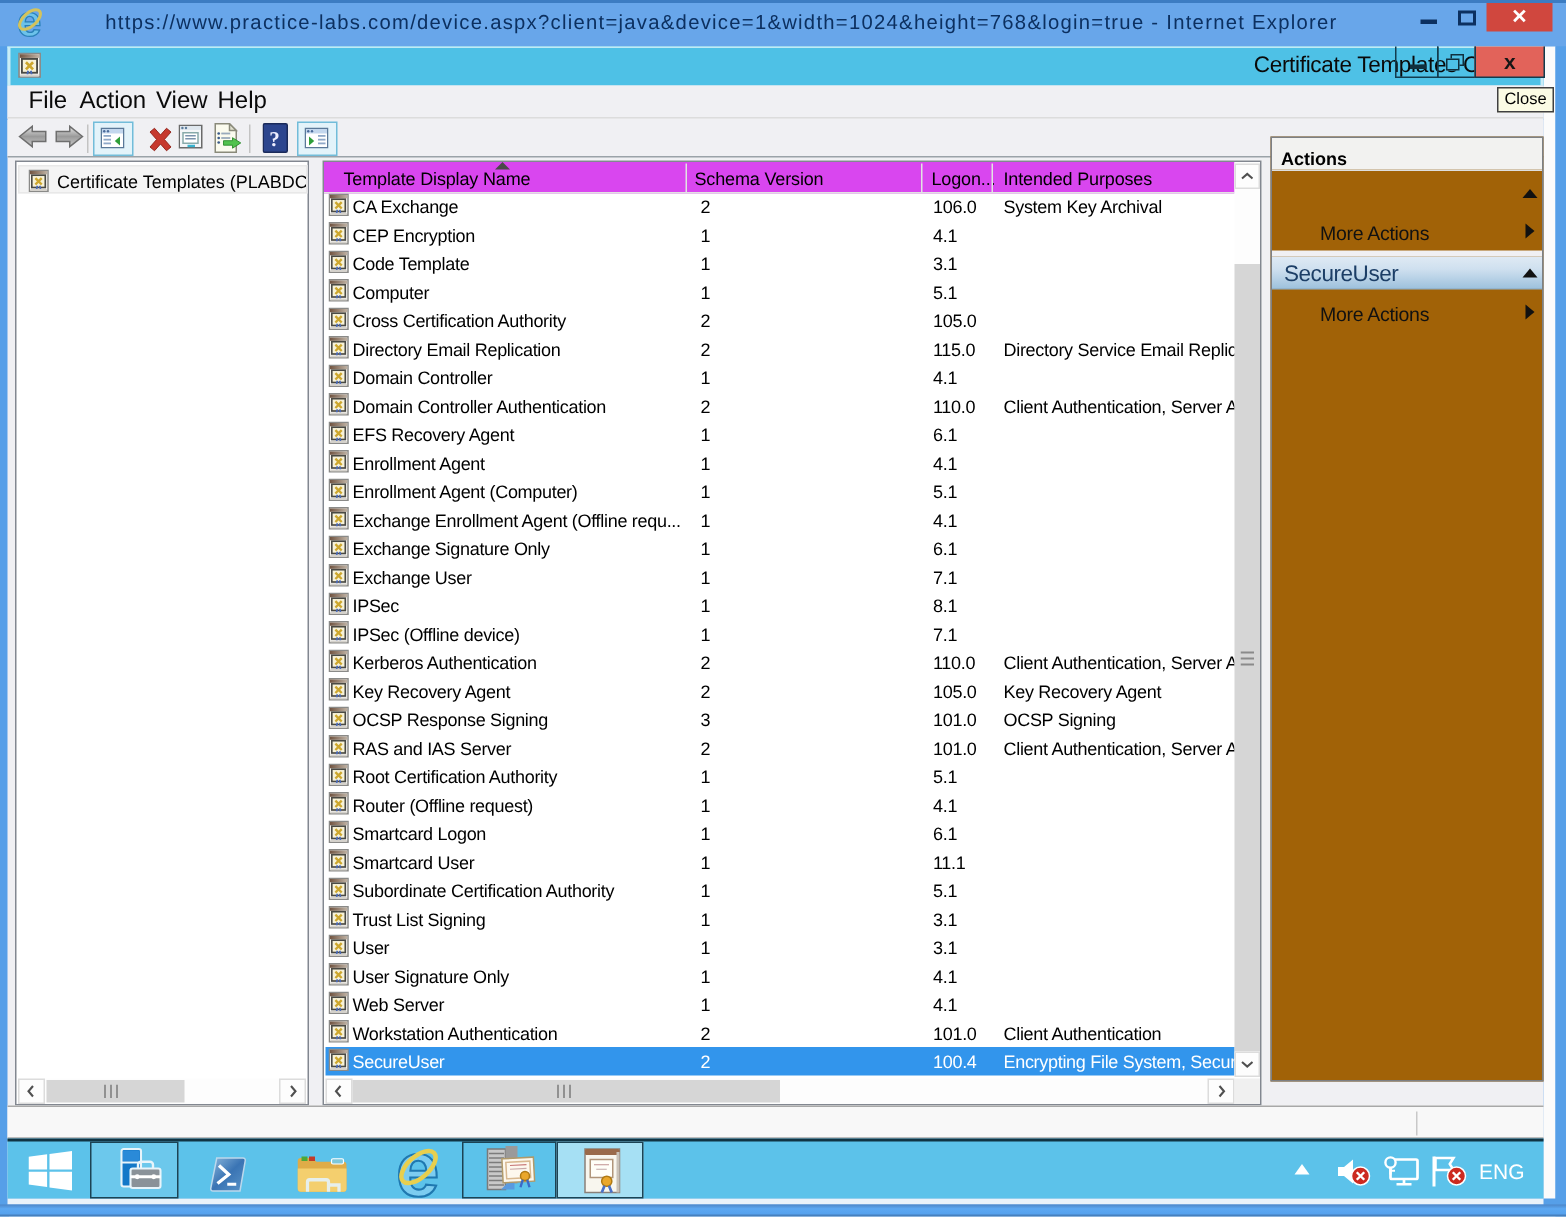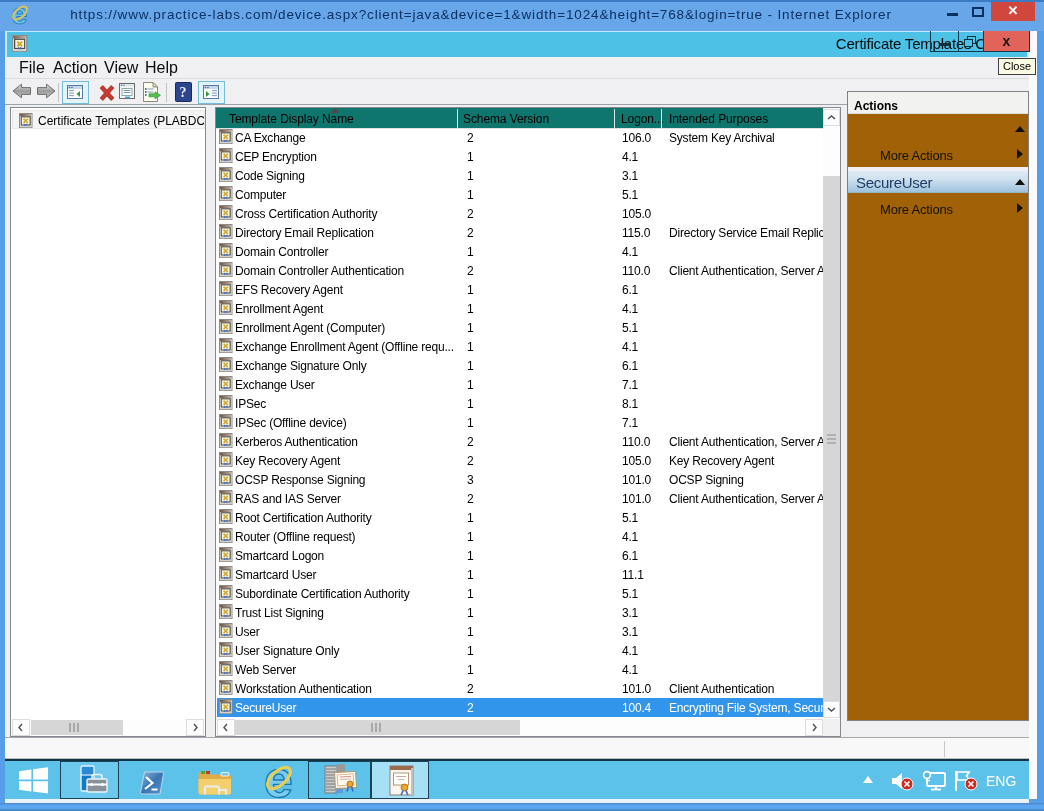--- a/index.html
+++ b/index.html
@@ -25,21 +25,21 @@
 .mi{position:absolute;top:2px;font-size:16px;color:#0a0a0a}
 
 #toolbar{left:0;top:49px;width:1024px;height:25px;background:#f0f0f3;border-bottom:1px solid #9aa2a8}
 .tsep{position:absolute;top:3px;width:1px;height:19px;background:#c3c3c3}
 .tbtn{position:absolute;top:1px;width:27px;height:23px;border:1px solid #72bcd9;background:#e3f3fa}
 
 .pane{background:#fff;border:1px solid #828790}
 #lpane{left:5px;top:76px;width:196px;height:630px}
 #treerow{left:1px;top:2px;width:193px;height:19px;background:#f4f4f4;border:1px solid #e8e8e8;overflow:hidden;white-space:nowrap}
 #mpane{left:210px;top:76px;width:626px;height:630px;overflow:hidden}
-#hdr{left:0;top:0;width:607px;height:21px;background:#0f766e;border-bottom:1px solid #e2e2e2}
+#hdr{left:0;top:0;width:607px;height:21px;background:#d946ef;border-bottom:1px solid #e2e2e2}
 .hdrtxt{position:absolute;top:4px;font-size:12px;color:#000;letter-spacing:-0.1px}
 .hdiv{position:absolute;top:1px;width:1px;height:19px;background:#e2e2e2}
 #sortarr{left:114px;top:0px;width:0;height:0;border-left:5.5px solid transparent;border-right:5.5px solid transparent;border-bottom:5px solid #4a4a4a}
 .row{position:absolute;left:1px;width:607px;height:19px;overflow:hidden}
 .row span{position:absolute;top:3px;white-space:nowrap;letter-spacing:-0.2px}
 .ric{position:absolute;left:2px;top:1px}
 .c1{left:18px}.c2{left:250px}.c3{left:405px}.c4{left:452px}
 .sel{background:#3295ec;color:#fff}
 
 .sbv{position:absolute;background:#f0f0f0}
@@ -242,21 +242,21 @@
         </svg>
         <span class="c1">CEP Encryption</span>
         <span class="c2">1</span>
         <span class="c3">4.1</span>
         <span class="c4"></span>
       </div>
 <div class="row" style="top:58px">
         <svg class="ric" width="14" height="16" viewBox="0 0 14 16">
           <use href="#cticon"></use>
         </svg>
-        <span class="c1">Code Signing</span>
+        <span class="c1">Code Template</span>
         <span class="c2">1</span>
         <span class="c3">3.1</span>
         <span class="c4"></span>
       </div>
 <div class="row" style="top:77px">
         <svg class="ric" width="14" height="16" viewBox="0 0 14 16">
           <use href="#cticon"></use>
         </svg>
         <span class="c1">Computer</span>
         <span class="c2">1</span>

